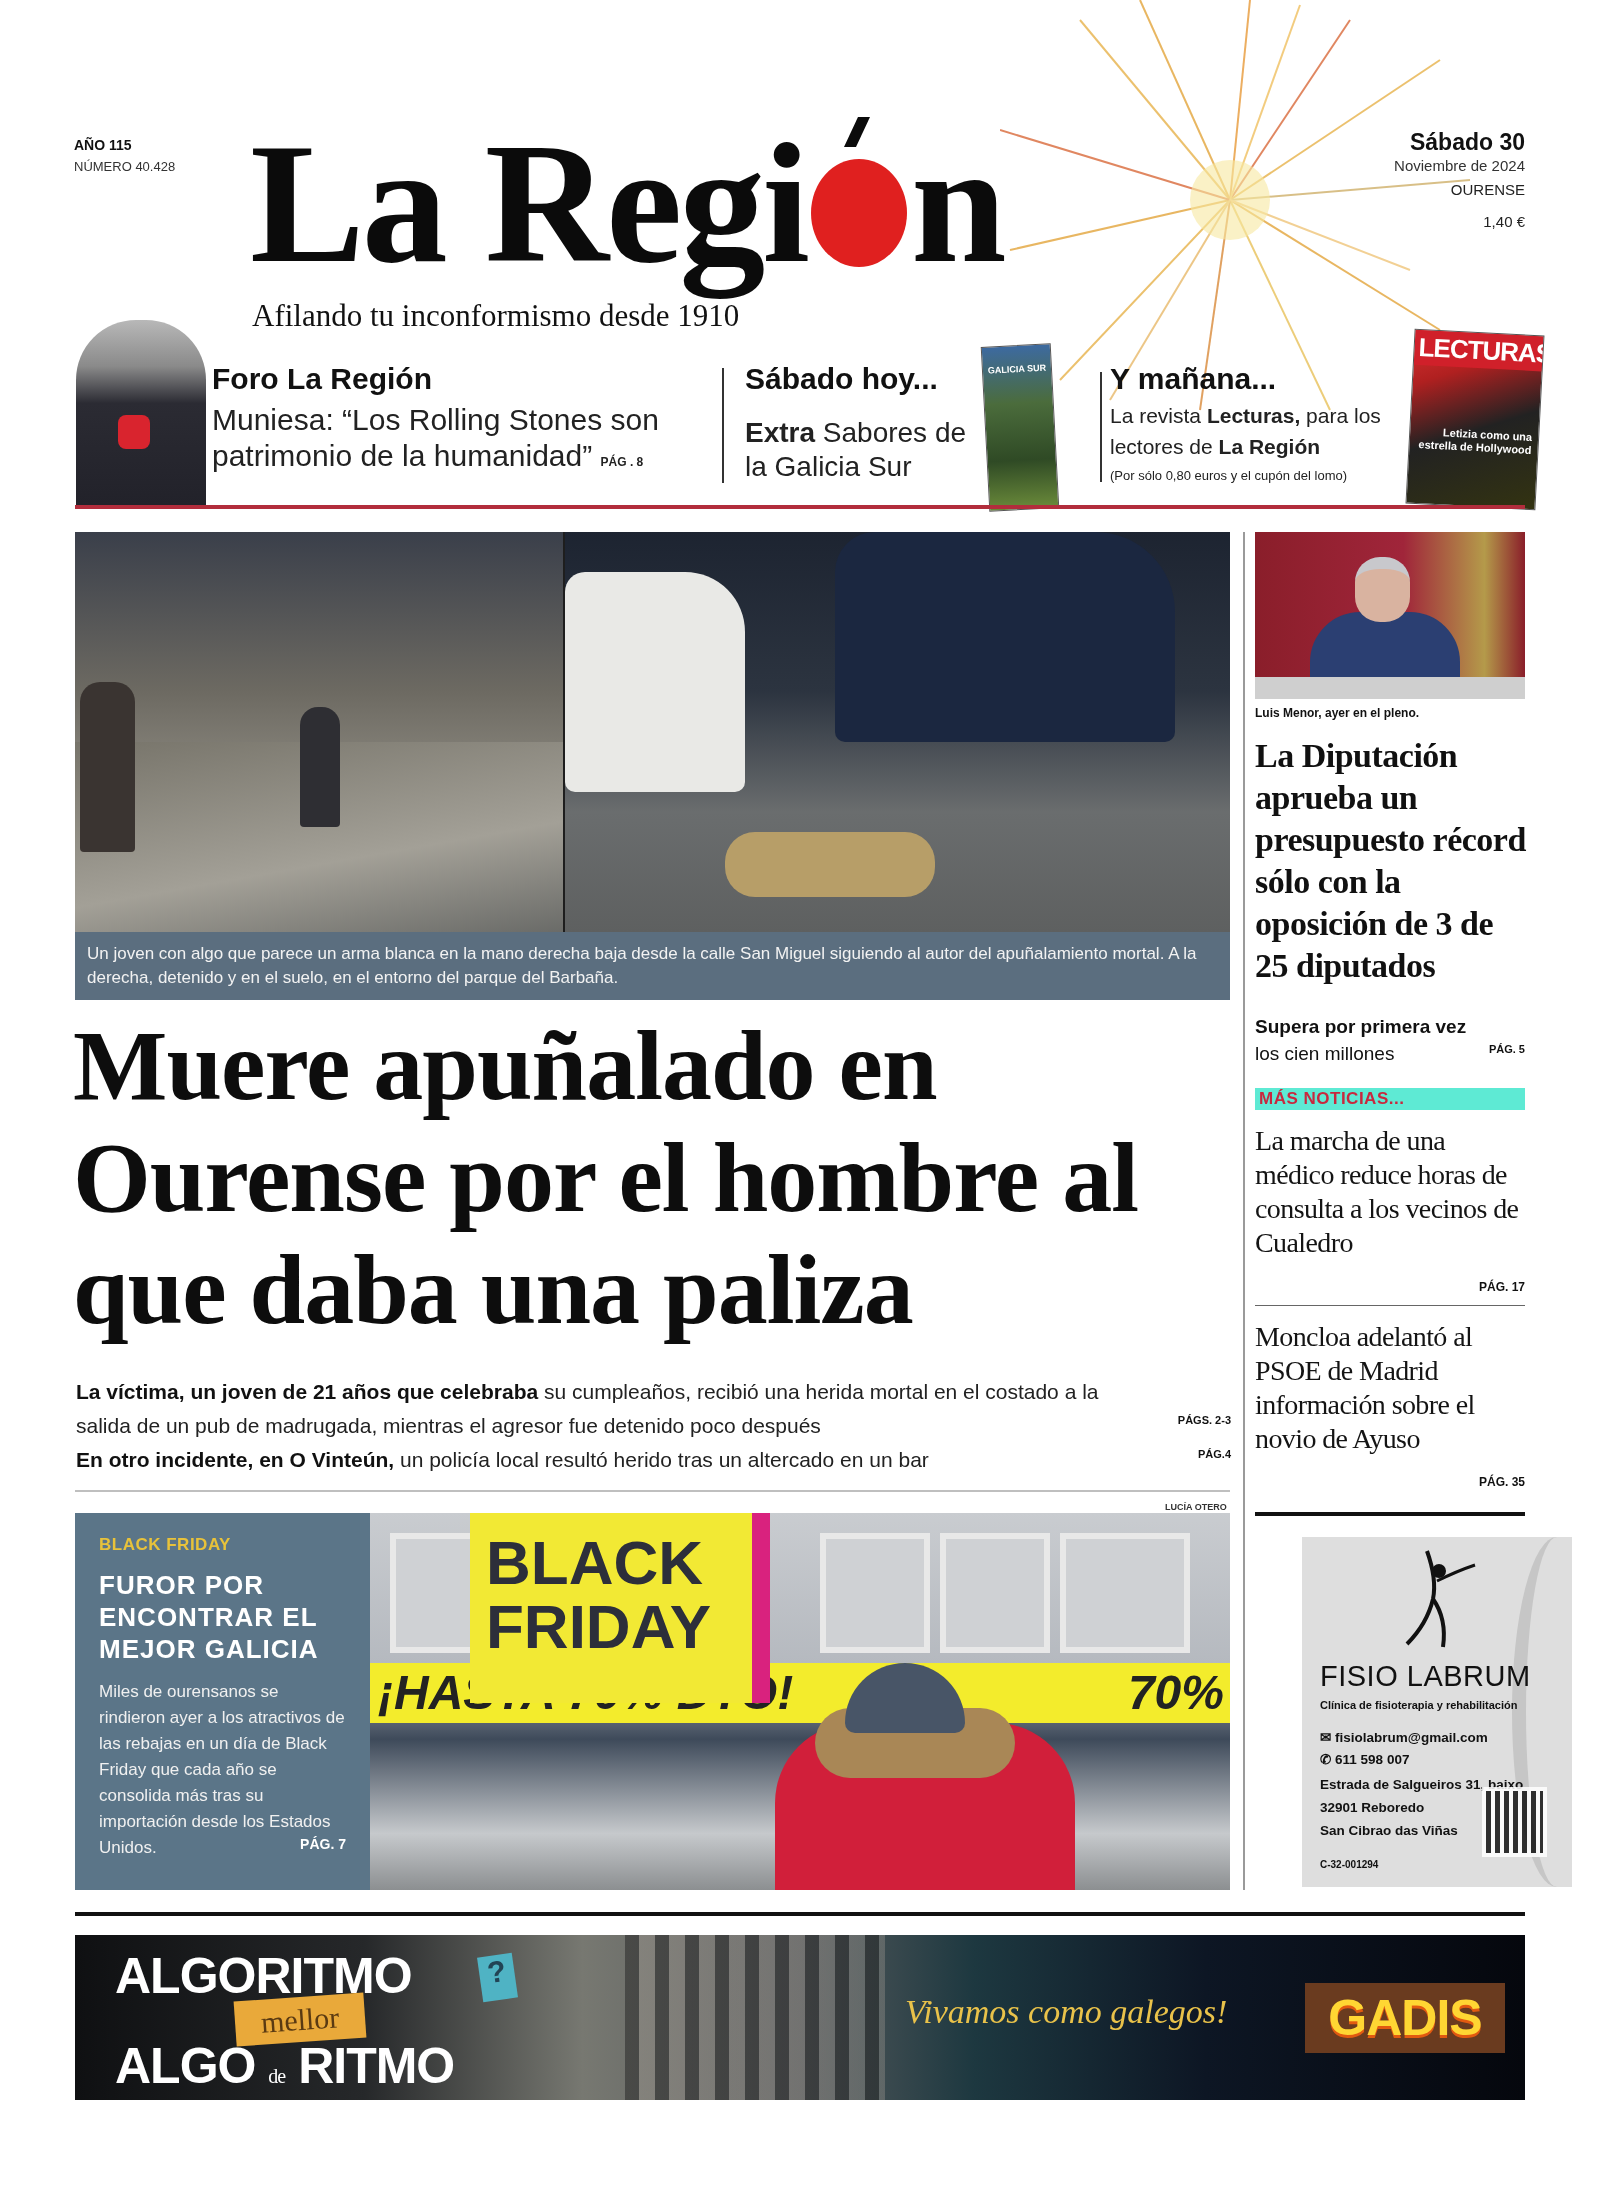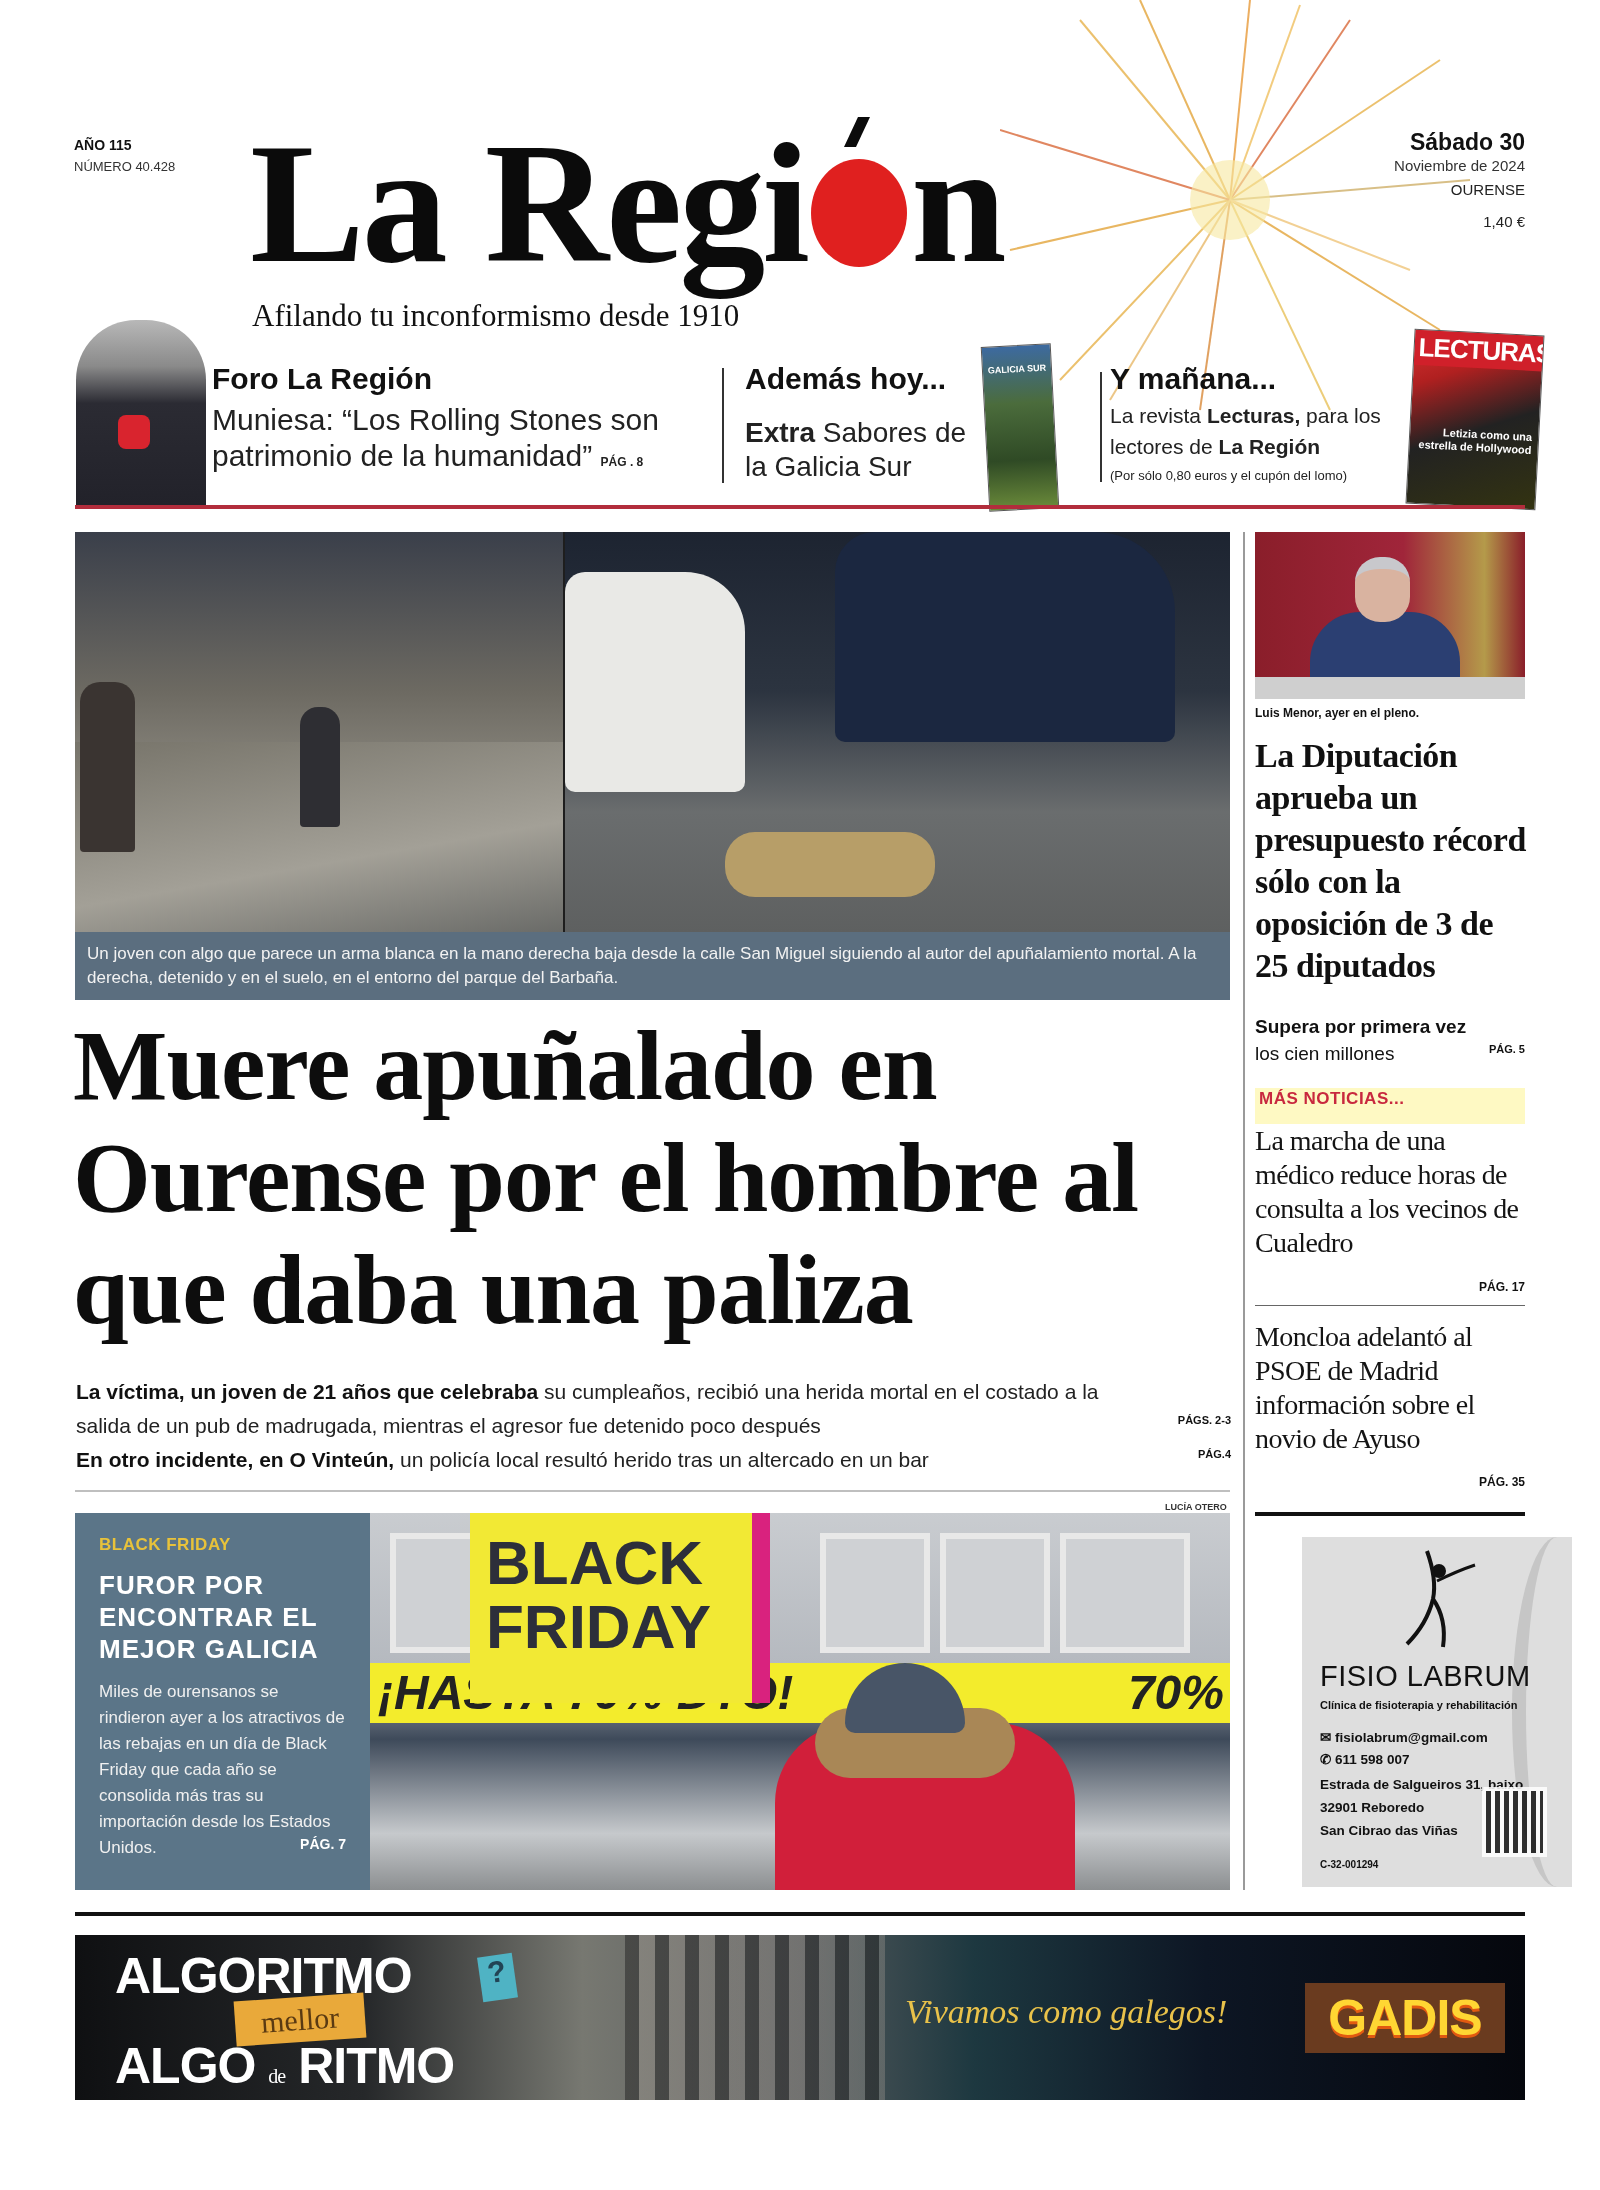--- a/index.html
+++ b/index.html
@@ -85,21 +85,21 @@
   .rc-photo { left: 1255px; top: 532px; width: 270px; height: 167px; background: linear-gradient(90deg,#8a1e2a 0%,#a0253a 55%,#b49a4a 85%,#8a1e2a 100%); overflow: hidden; }
   .rc-photo .suit { position:absolute; left:55px; top:80px; width:150px; height:90px; background:#2b3f72; border-radius: 50px 50px 0 0; }
   .rc-photo .head { position:absolute; left:100px; top:25px; width:55px; height:65px; background:#d9b3a0; border-radius: 25px; border-top: 12px solid #c8c8cc; }
   .rc-photo .desk { position:absolute; left:0; top:145px; width:100%; height:22px; background:#cfcfcf; }
   .rc-caption { left: 1255px; top: 706px; font-size: 12px; font-weight: bold; color: #111; }
   .rc-head { left: 1255px; top: 735px; width: 275px; font-family: "Liberation Serif", serif; font-weight: bold; font-size: 34px; line-height: 42px; color: #111; letter-spacing: -0.5px; }
   .rc-sub { left: 1255px; top: 1013px; width: 270px; font-size: 19px; line-height: 27px; }
   .rc-sub .s1 { font-weight: bold; }
   .rc-sub .row { position: relative; }
   .rc-sub .pag { position:absolute; right:0; bottom:4px; }
-  .mas-noticias { left: 1255px; top: 1088px; width: 270px; height: 36px; background: #fef9c3; color: #c8283e; font-weight: bold; font-size: 17px; line-height: 22px; padding-left: 4px; letter-spacing: 0.5px; }
+  .mas-noticias { left: 1255px; top: 1088px; width: 270px; height: 22px; background: #5eead4; color: #c8283e; font-weight: bold; font-size: 17px; line-height: 22px; padding-left: 4px; letter-spacing: 0.5px; }
   .rc-brief { left: 1255px; width: 275px; font-family: "Liberation Serif", serif; font-size: 28px; line-height: 34px; color: #141414; letter-spacing: -0.6px; }
   .rc-brief-pag { right: 75px; font-size: 12px; font-weight: bold; }
   .rc-rule { left: 1255px; width: 270px; height: 1px; background: #666; }
   .rc-rule-thick { left: 1255px; width: 270px; height: 4px; background: #111; }
 
   
   .ad-fisio { left: 1302px; top: 1537px; width: 270px; height: 350px; background: #dedede; padding: 10px 14px; overflow: hidden; }
   .ad-fisio .swoosh { position:absolute; right:-30px; top:0; width:90px; height:350px; border-left: 14px solid #c6c6c6; border-radius: 50%; }
   .ad-fisio .figure { position:absolute; left:95px; top:12px; width:80px; height:100px; }
   .ad-fisio .name { position:absolute; left:18px; top:123px; font-size: 29px; letter-spacing: 0.5px; color:#111; }
@@ -166,21 +166,21 @@
 <div class="abs foro-photo">
     <div class="tee"></div>
   </div>
 <div class="abs foro">
   <div class="promo-title">Foro La Región</div>
   <div class="promo-body" style="margin-top:6px;"><span>Muniesa: “Los Rolling Stones son patrimonio de la humanidad”</span> <span class="promo-small">PÁG . 8</span></div>
 </div>
 <div class="abs vdiv" style="left:722px; top:368px; height:115px;"></div>
 
 <div class="abs ademas">
-  <div class="promo-title">Además hoy...</div>
+  <div class="promo-title">Sábado hoy...</div>
   <div class="promo-body" style="margin-top:20px;"><b>Extra</b><span> Sabores de la Galicia Sur</span></div>
 </div>
 <div class="abs extra-cover">
     <span>GALICIA SUR</span>
   </div>
 <div class="abs vdiv" style="left:1100px; top:372px; height:110px;"></div>
 
 <div class="abs manana">
   <div class="promo-title">Y mañana...</div>
   <div class="promo-body" style="margin-top:4px;"><span>La revista </span><b>Lecturas,</b><span> para los lectores de </span><b>La Región</b></div>

